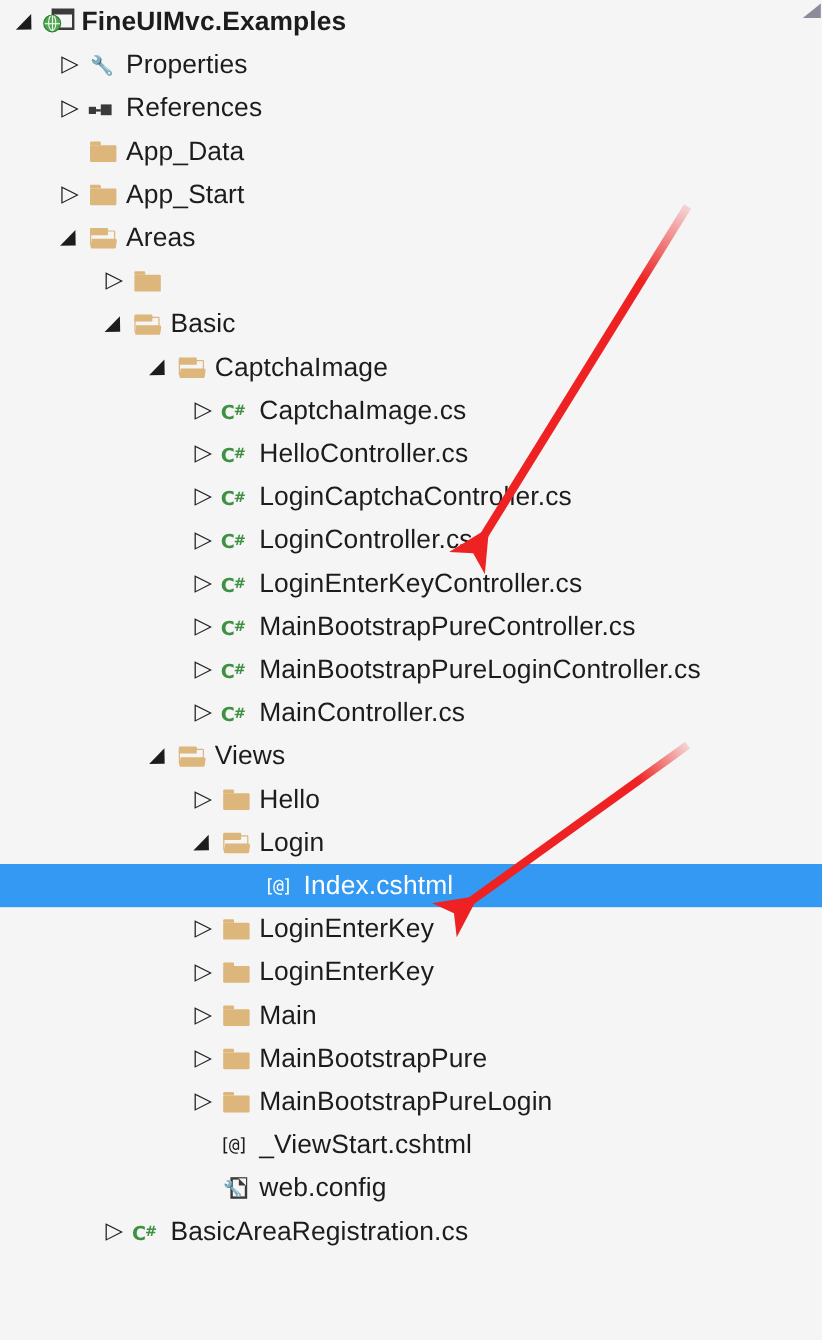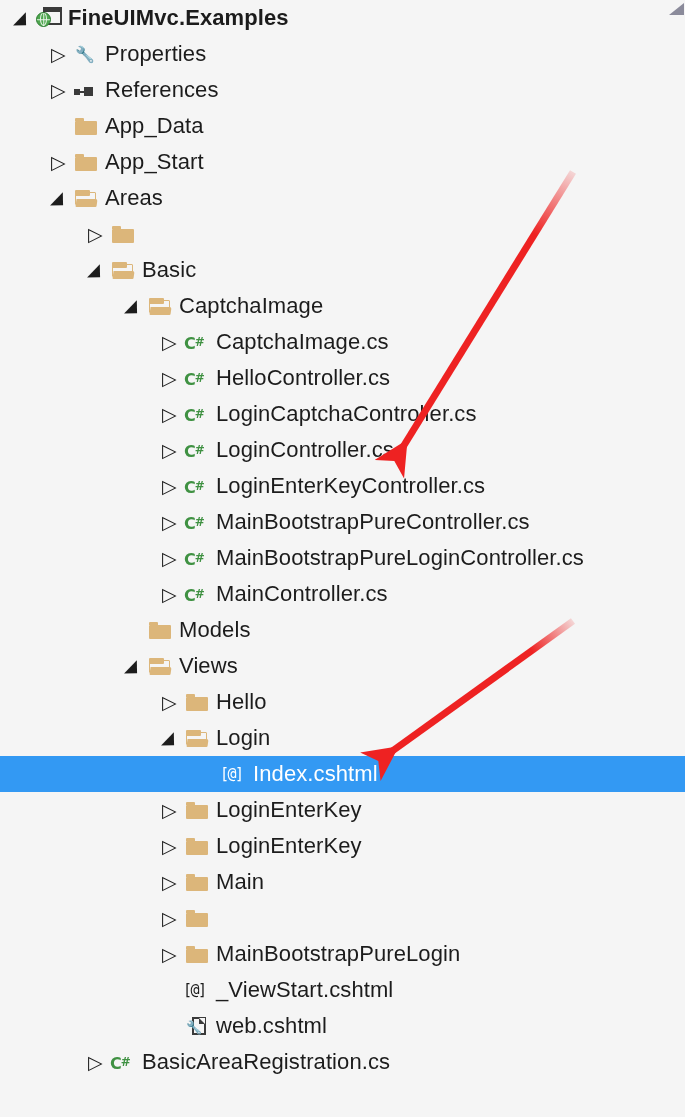--- a/index.html
+++ b/index.html
@@ -493,31 +493,20 @@
       <div class="row">
         <span class="indent" style="width: 156px;"></span>
         <span class="expander collapsed"></span>
         <span class="icon">
           <span class="ico-cs"><span class="c">C</span><span class="h">#</span></span>
         </span>
         <span class="label">MainController.cs</span>
       </div>
       <div class="row">
         <span class="indent" style="width: 119px;"></span>
-        <span class="expander none"></span>
-        <span class="icon">
-          <span class="ico-folder-closed">
-            <span class="tab"></span>
-            <span class="body"></span>
-          </span>
-        </span>
-        <span class="label">Models</span>
-      </div>
-      <div class="row">
-        <span class="indent" style="width: 119px;"></span>
         <span class="expander expanded"></span>
         <span class="icon">
           <span class="ico-folder-open">
             <span class="back"></span>
             <span class="outline"></span>
             <span class="front"></span>
           </span>
         </span>
         <span class="label">Views</span>
       </div>
@@ -587,20 +576,21 @@
       </div>
       <div class="row">
         <span class="indent" style="width: 156px;"></span>
         <span class="expander collapsed"></span>
         <span class="icon">
           <span class="ico-folder-closed">
             <span class="tab"></span>
             <span class="body"></span>
           </span>
         </span>
+        <span class="label">MainBootstrapPure</span>
       </div>
       <div class="row">
         <span class="indent" style="width: 156px;"></span>
         <span class="expander collapsed"></span>
         <span class="icon">
           <span class="ico-folder-closed">
             <span class="tab"></span>
             <span class="body"></span>
           </span>
         </span>
@@ -618,21 +608,21 @@
         <span class="indent" style="width: 156px;"></span>
         <span class="expander none"></span>
         <span class="icon">
           <span class="ico-config">
             <span class="doc">
               <span class="corner"></span>
             </span>
             <span class="wr">🔧</span>
           </span>
         </span>
-        <span class="label">web.cshtml</span>
+        <span class="label">web.config</span>
       </div>
       <div class="row">
         <span class="indent" style="width: 82px;"></span>
         <span class="expander collapsed"></span>
         <span class="icon">
           <span class="ico-cs"><span class="c">C</span><span class="h">#</span></span>
         </span>
         <span class="label">BasicAreaRegistration.cs</span>
       </div>
     </div>

